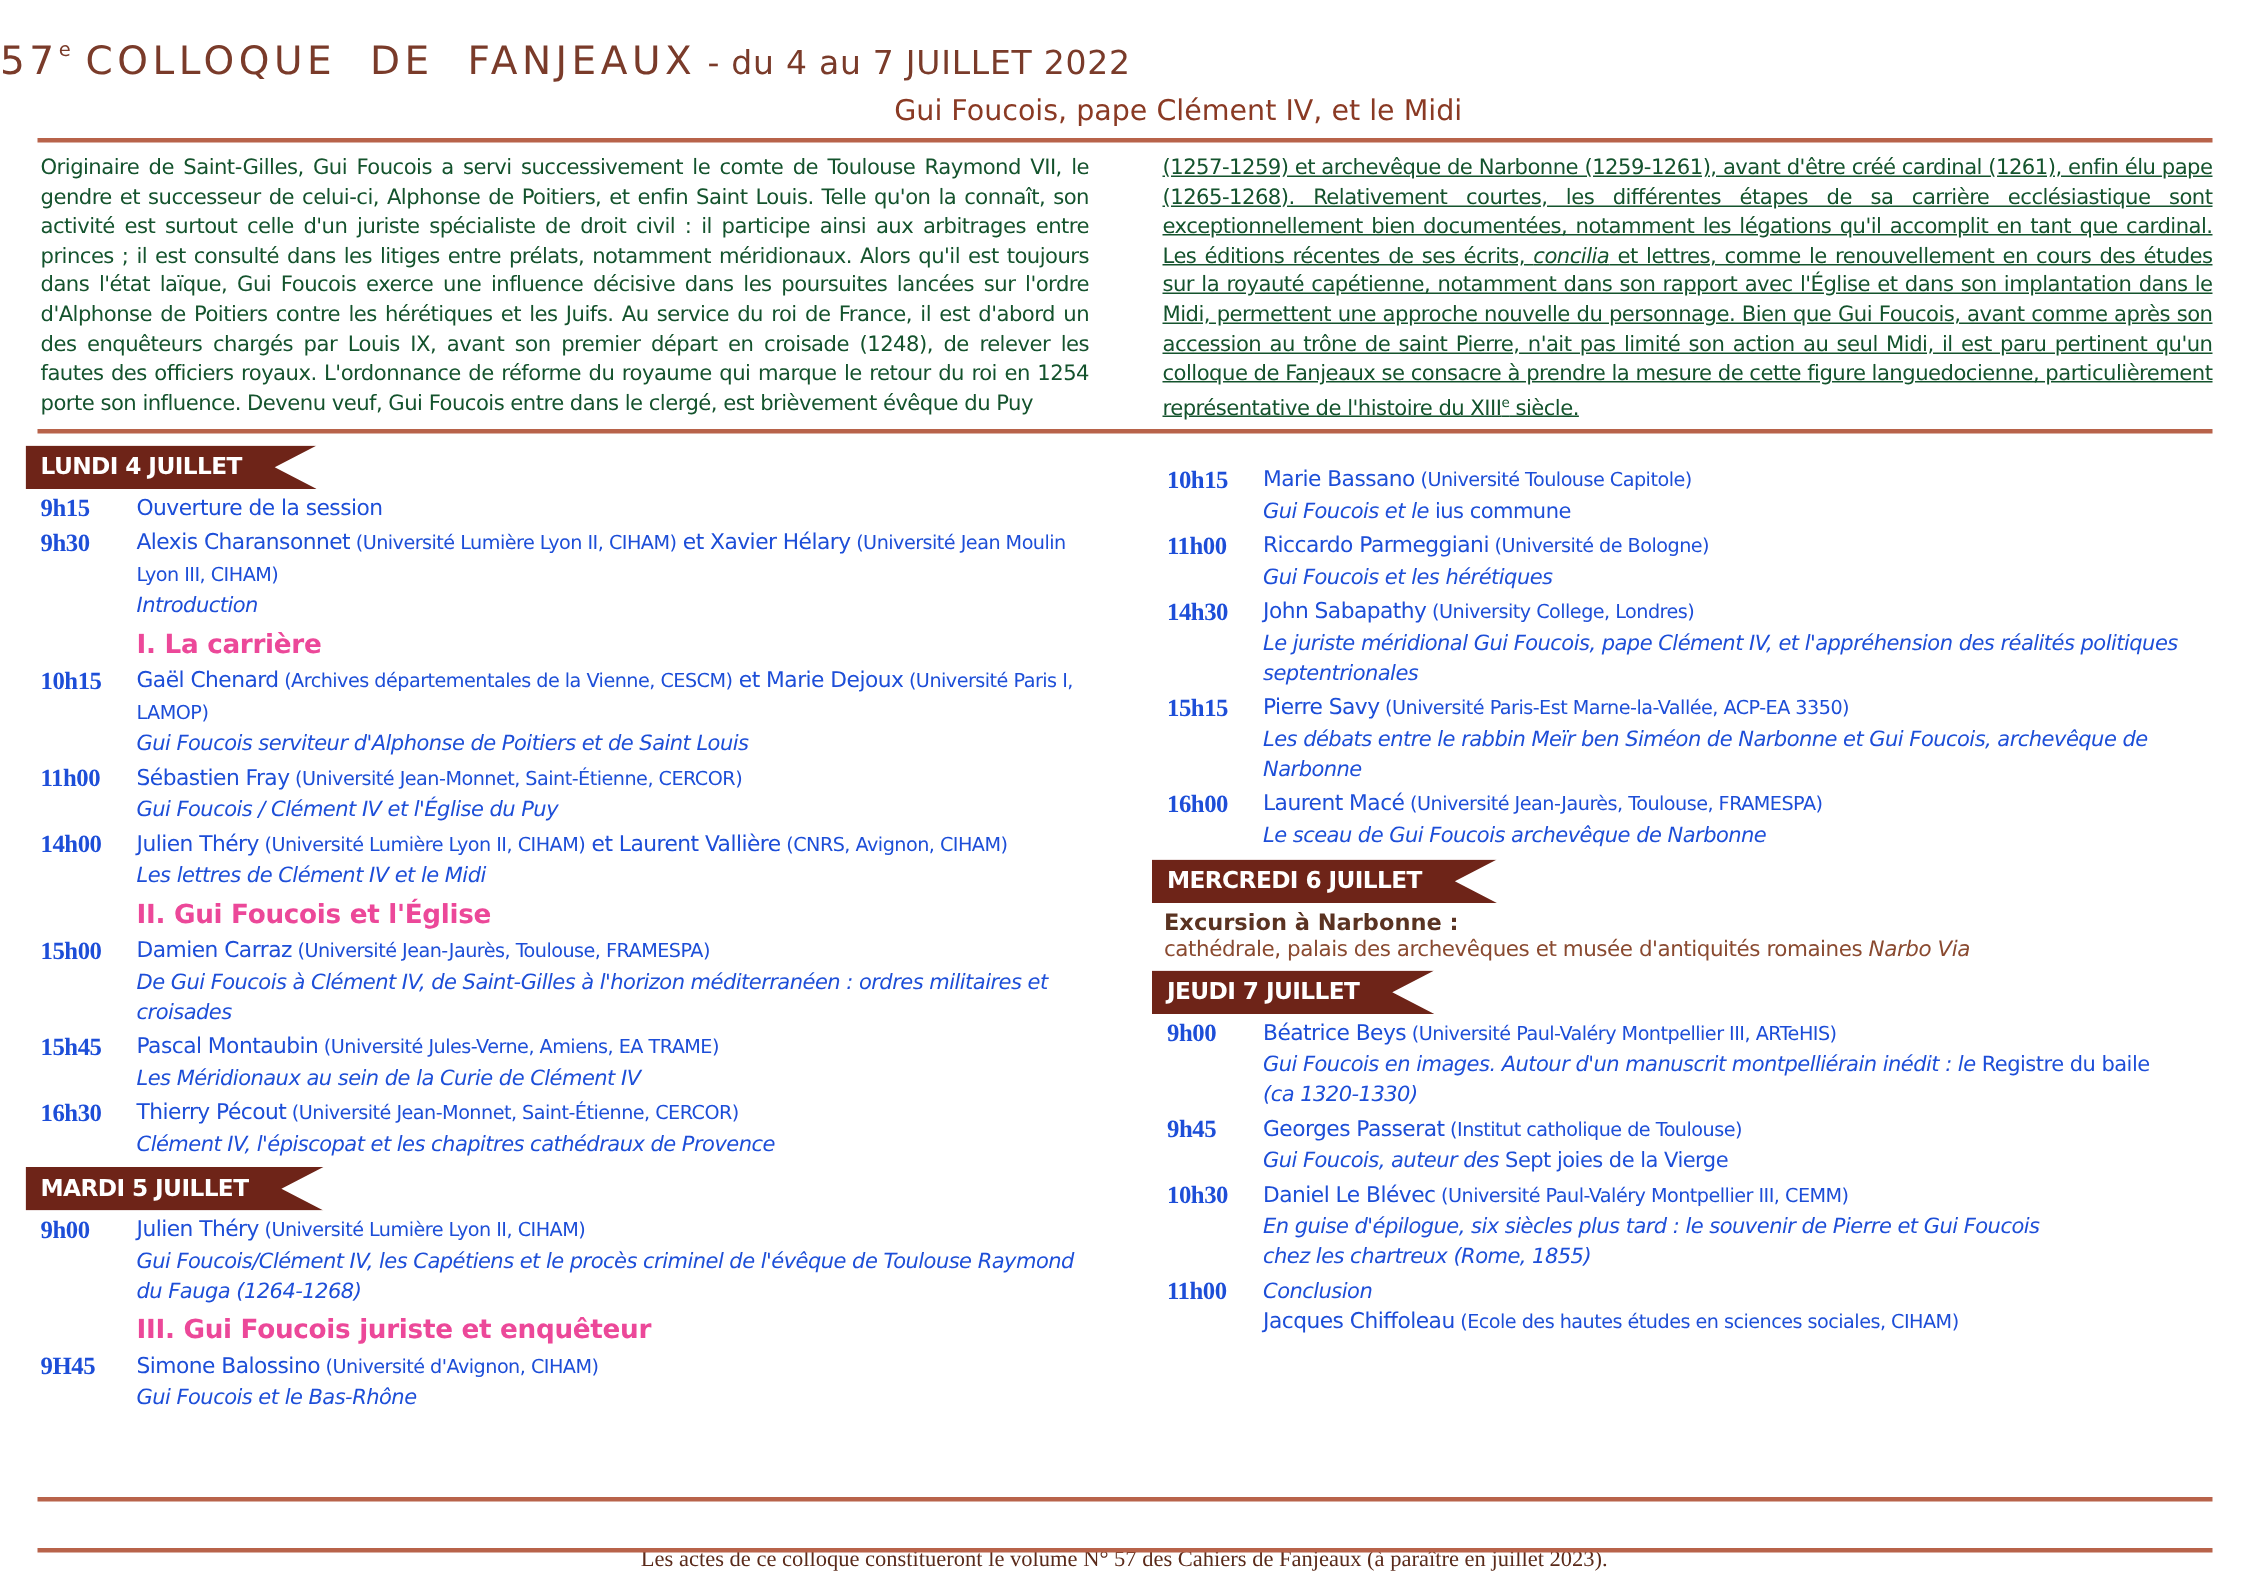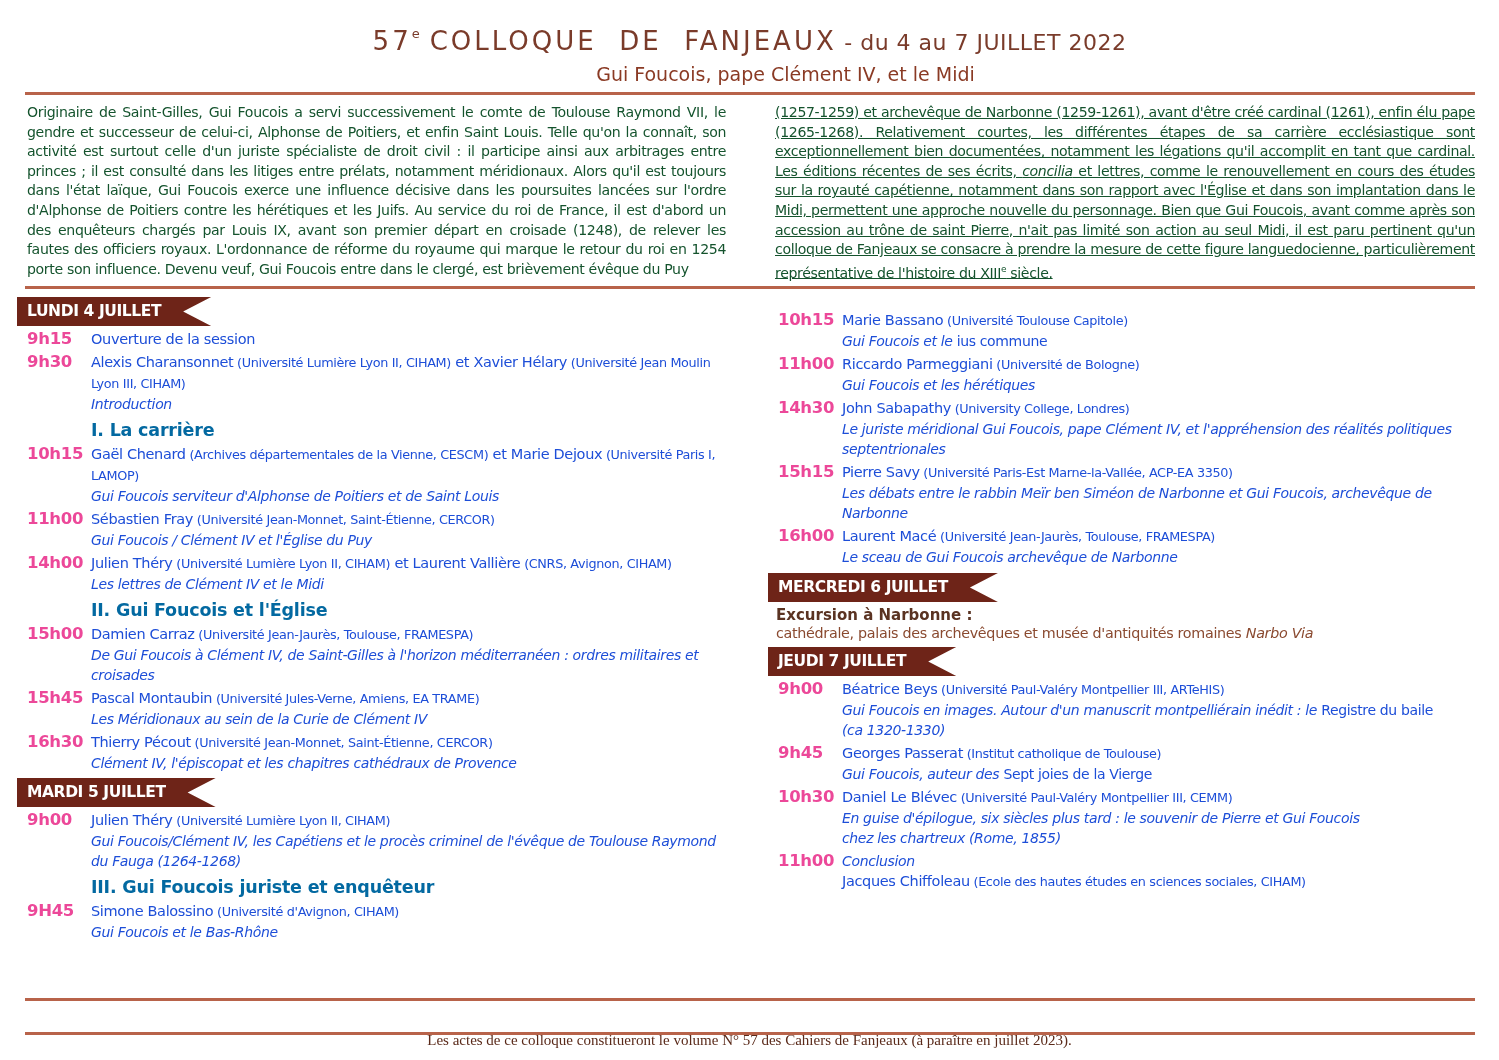--- a/index.html
+++ b/index.html
@@ -1,21 +1,21 @@
 <!DOCTYPE html>
 <html><head>
 <meta charset="utf-8">
 <style>
   html, body { margin: 0; padding: 0; background: #ffffff; }
   body {
     width: 1499px; height: 1060px; position: relative; overflow: hidden;
     font-family: "DejaVu Sans", sans-serif; color: #555;
   }
   .title {
-    position: absolute; top: 26px; left: 0; width: 1499px; text-align: center;
+    position: absolute; top: 26px; left: 0; width: 1499px; 
     color: #7a3b2a; font-size: 25px; letter-spacing: 2px; white-space: nowrap;
   }
   .title .big { font-size: 26px; letter-spacing: 3px; }
   .title sup { font-size: 13px; vertical-align: 12px; letter-spacing: 0; }
   .title .dates { font-size: 22px; letter-spacing: 0.5px; }
   .subtitle {
     position: absolute; top: 63px; left: 0; width: 1499px; text-align: center;
     color: #8a3a24; font-weight: normal; font-size: 19px; padding-left: 36px;
   }
   .hr {
@@ -35,29 +35,29 @@
 
   .ribbon {
     position: relative; display: inline-block; height: 29px; line-height: 29px;
     background: #6e2418; color: #fff; font-size: 15.5px; padding: 0 50px 0 10px;
     letter-spacing: -0.4px;
     clip-path: polygon(0 0, 100% 0, calc(100% - 28px) 50%, 100% 100%, 0 100%);
     font-weight: bold;
   }
   .slot { display: flex; margin-top: 3px; }
   .time {
-    width: 64px; padding-left: 10px; font-weight: bold; color: #ec4899;
-    font-size: 16.5px; line-height: 20px; flex: none; letter-spacing: -0.3px;
+    width: 64px; padding-left: 10px; font-weight: bold; color: #1d4ed8;
+    font-size: 16.5px; line-height: 20px; flex: none; letter-spacing: -0.3px; font-family: Liberation Serif, serif;
   }
   .body { font-size: 14px; line-height: 20px; color: #1d4ed8; letter-spacing: -0.35px; }
   .body .speaker { font-size: 14.5px; }
   .body .aff { font-size: 12.8px; }
   .body .talk { font-style: italic; display: block; }
   .section {
-    color: #0369a1; font-weight: bold; font-size: 17.5px; margin: 6px 0 4px 74px;
+    color: #ec4899; font-weight: bold; font-size: 17.5px; margin: 6px 0 4px 74px;
     letter-spacing: -0.2px;
   }
   .excursion-title { color: #5a3322; font-size: 15px; font-weight: bold; margin: 4px 0 0 8px; }
   .excursion-desc { color: #8a4a30; font-size: 14.3px; margin: 1px 0 0 8px; letter-spacing: -0.3px; }
   .footer {
     position: absolute; top: 1032px; left: 0; width: 1499px; text-align: center;
     font-family: "Liberation Serif", serif; font-size: 15px; color: #5a2a1a;
   }
 </style>
 </head>

